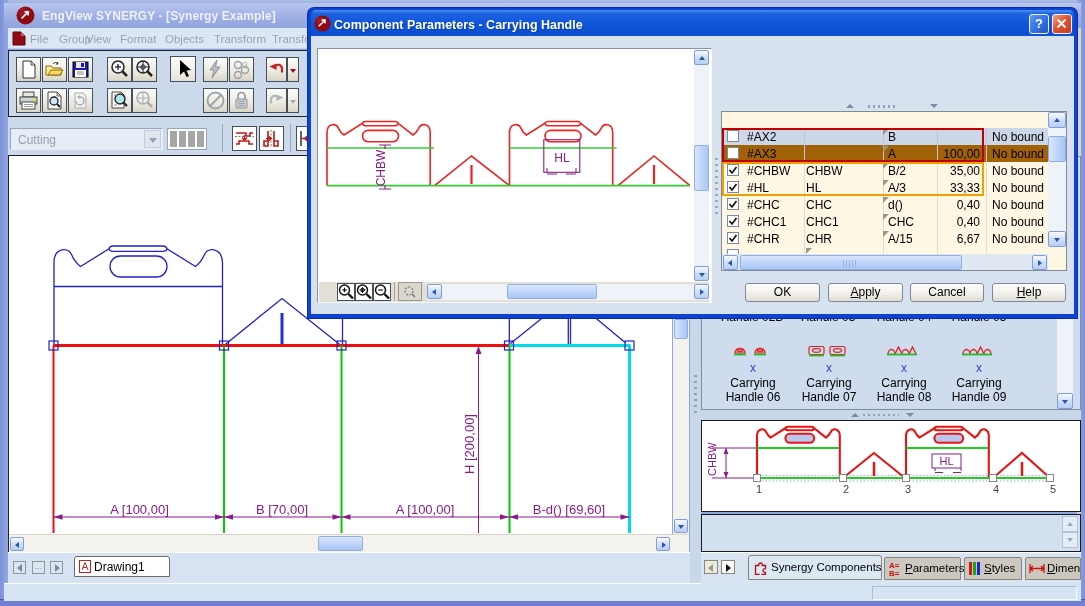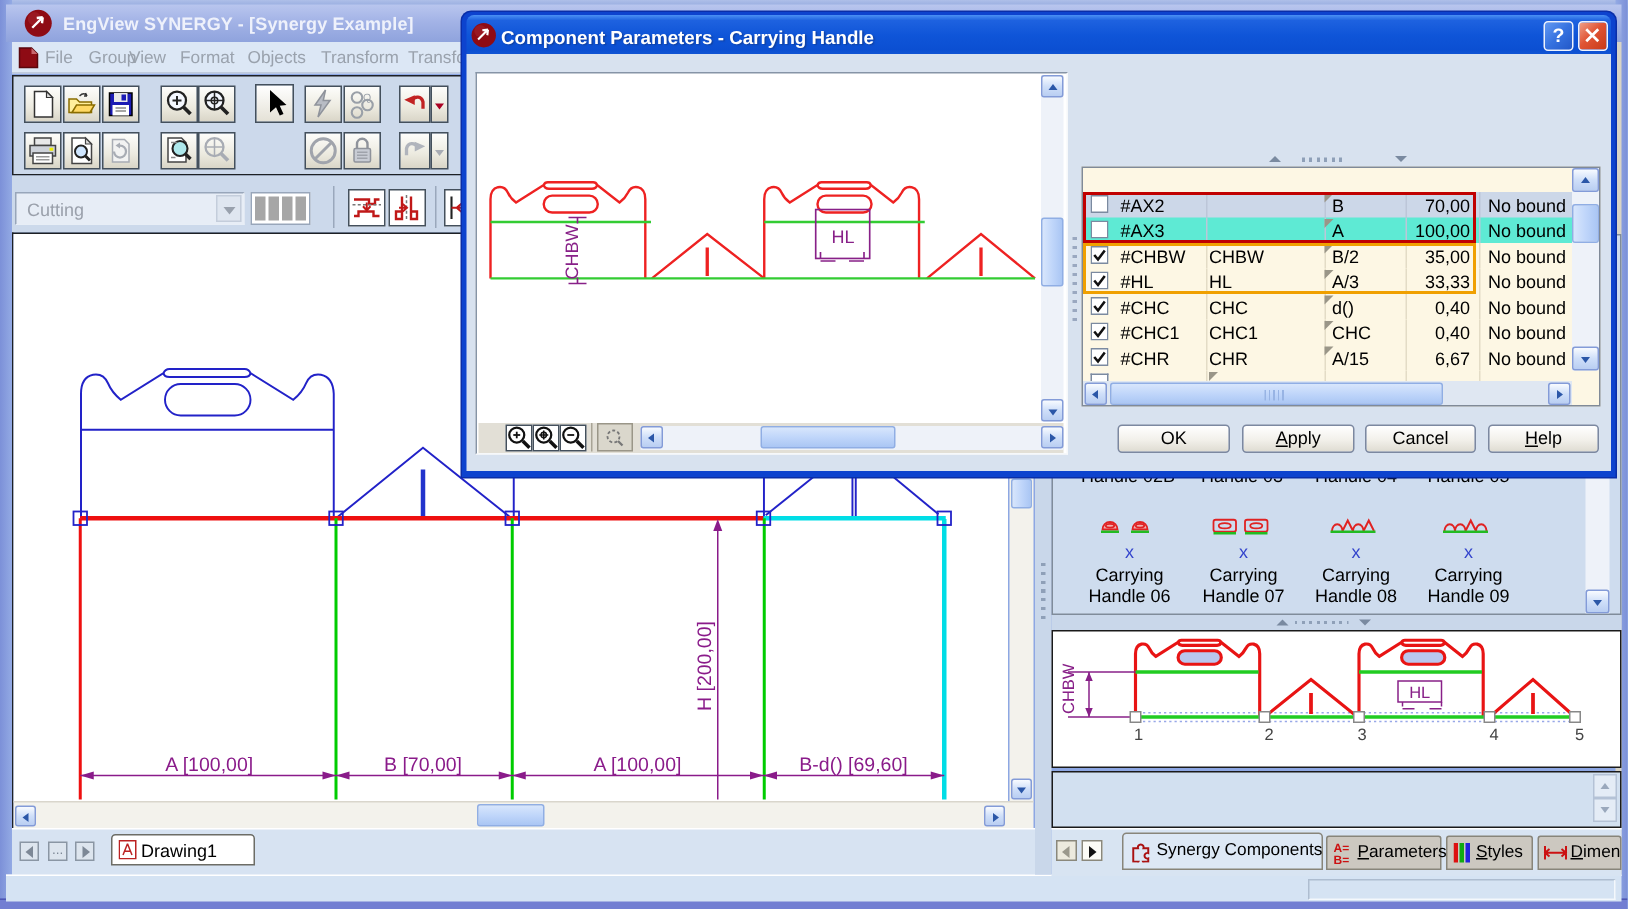--- a/index.html
+++ b/index.html
@@ -606,29 +606,28 @@
 
   <div class="abs" style="left:413px;top:103px;width:346px;height:160px;border:1px solid #808a98;background:#fdf7e4;box-sizing:border-box;"></div>
 
 
   <div class="prow" style="top:120px;background:#ccd7e8;border-bottom:1px solid #bcc6d8;">
     <svg class="svcb">
         <rect x="0.5" y="0.5" width="11" height="11" fill="#fff" stroke="#7b8aa0"></rect>
       </svg>
     <span class="c1">#AX2</span>
       <span class="c3">B</span>
-      <span class="c4">70,00</span>
       <span class="c5">No bound</span>
     <div class="gsep" style="left:82px;background:#bcc6d8;"></div>
       <div class="gsep" style="left:161px;background:#bcc6d8;"></div>
       <div class="gsep" style="left:215px;background:#bcc6d8;"></div>
       <div class="gsep" style="left:264px;background:#bcc6d8;"></div>
     <div class="cmark"></div>
   </div>
-  <div class="prow" style="top:137px;background:#5eead4;border-bottom:1px solid #bcc6d8;padding-left:29px;">
+  <div class="prow" style="top:137px;background:#a16207;border-bottom:1px solid #bcc6d8;padding-left:29px;">
     <svg class="svcb">
         <rect x="0.5" y="0.5" width="11" height="11" fill="#fff" stroke="#7b8aa0"></rect>
       </svg>
     <span class="c1">#AX3</span>
       <span class="c3">A</span>
       <span class="c4">100,00</span>
       <span class="c5">No bound</span>
     <div class="gsep" style="left:82px;background:#bcc6d8;"></div>
       <div class="gsep" style="left:161px;background:#bcc6d8;"></div>
       <div class="gsep" style="left:215px;background:#bcc6d8;"></div>

